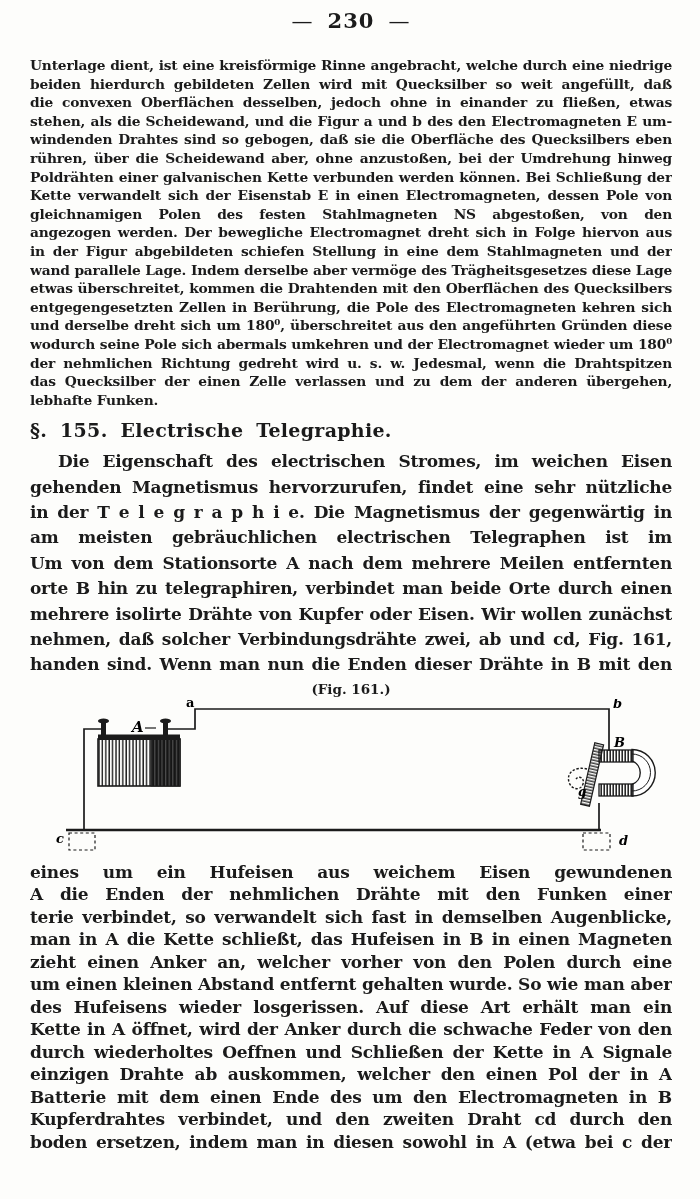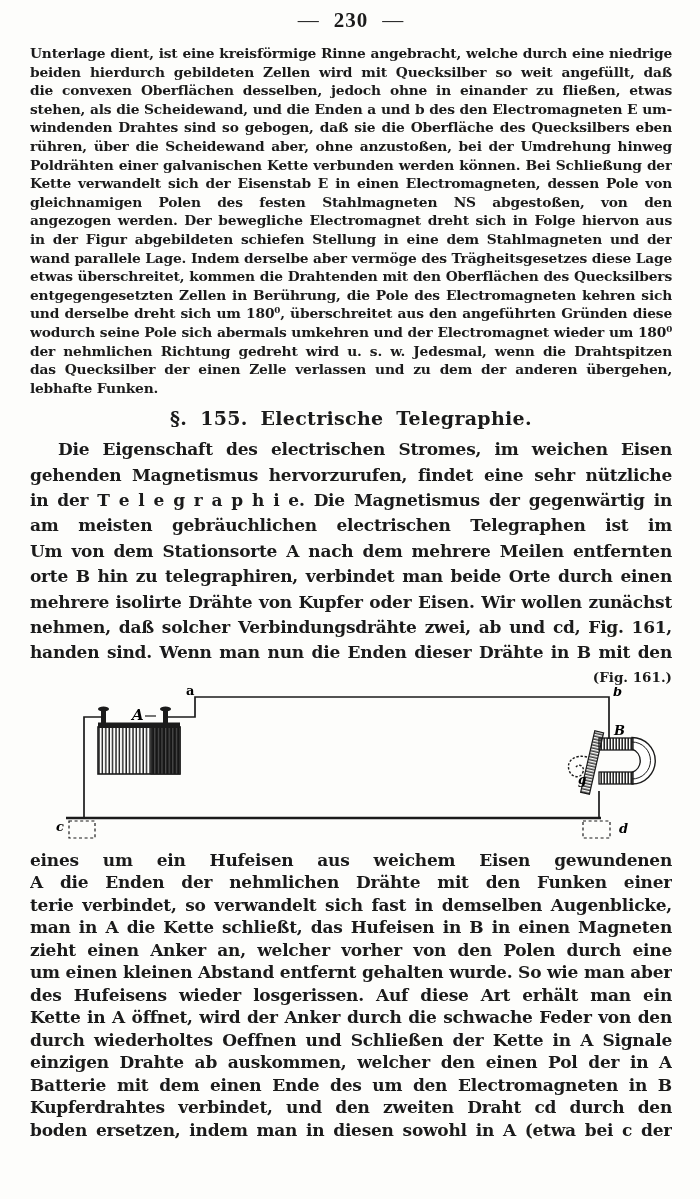--- a/index.html
+++ b/index.html
@@ -15,23 +15,22 @@
     width:700px;height:1199px;
     padding:8px 28px 0 30px;
     overflow:hidden;
   }
   
   .pg-header{
     text-align:center;
     font-size:21px;
     font-weight:700;
     height:28px;
-    margin-bottom:8px;
+    margin-bottom:20px;
     letter-spacing:1px;
-    font-family:Liberation Serif, serif;
   }
   .pg-header .dash{padding:0 14px;font-weight:400;}
   
   .tline{
     text-align:justify;
     text-align-last:justify;
     text-justify:inter-word;
     white-space:normal;
     overflow:hidden;
   }
@@ -45,29 +44,28 @@
     letter-spacing:-0.2px;
   }
   .para-big .tline{
     font-size:17px;
     font-weight:700;
     letter-spacing:-0.25px;
   }
   .para2 .tline{line-height:25.4px;height:25.4px;}
   .para3 .tline{line-height:22.5px;height:22.5px;}
   .section-heading{
-    text-align:center;
     font-size:19px;
     font-weight:700;
     margin:10px 0 8px 0;
     word-spacing:6px;
     letter-spacing:0.3px;
   }
   .fig-caption{
-    text-align:right;
+    text-align:center;
     font-size:13.5px;
     font-weight:700;
     margin:3px 0 0 0;
     height:18px;
   }
   figure{margin:0;padding:0;}
   .figure-box{width:644px;height:158px;}
 </style>
 </head>
 <body>
@@ -75,21 +73,21 @@
 <div class="page">
 
   <div class="pg-header">
     <span class="dash">—</span><span>230</span><span class="dash">—</span>
   </div>
 
   <section class="para1">
       <div class="tline">Unterlage dient, ist eine kreisförmige Rinne angebracht, welche durch eine niedrige und</div>
       <div class="tline">beiden hierdurch gebildeten Zellen wird mit Quecksilber so weit angefüllt, daß</div>
       <div class="tline">die convexen Oberflächen desselben, jedoch ohne in einander zu fließen, etwas höher</div>
-      <div class="tline">stehen, als die Scheidewand, und die Enden a und b des den Electromagneten E um-</div>
+      <div class="tline">stehen, als die Scheidewand, und die Figur a und b des den Electromagneten E um-</div>
       <div class="tline">windenden Drahtes sind so gebogen, daß sie die Oberfläche des Quecksilbers eben be-</div>
       <div class="tline">rühren, über die Scheidewand aber, ohne anzustoßen, bei der Umdrehung hinweg gleiten.</div>
       <div class="tline">Poldrähten einer galvanischen Kette verbunden werden können.  Bei Schließung der</div>
       <div class="tline">Kette verwandelt sich der Eisenstab E in einen Electromagneten, dessen Pole von den</div>
       <div class="tline">gleichnamigen Polen des festen Stahlmagneten NS abgestoßen, von den ungleichnamigen</div>
       <div class="tline">angezogen werden.  Der bewegliche Electromagnet dreht sich in Folge hiervon aus der</div>
       <div class="tline">in der Figur abgebildeten schiefen Stellung in eine dem Stahlmagneten und der Scheide-</div>
       <div class="tline">wand parallele Lage.  Indem derselbe aber vermöge des Trägheitsgesetzes diese Lage</div>
       <div class="tline">etwas überschreitet, kommen die Drahtenden mit den Oberflächen des Quecksilbers der</div>
       <div class="tline">entgegengesetzten Zellen in Berührung, die Pole des Electromagneten kehren sich um</div>

